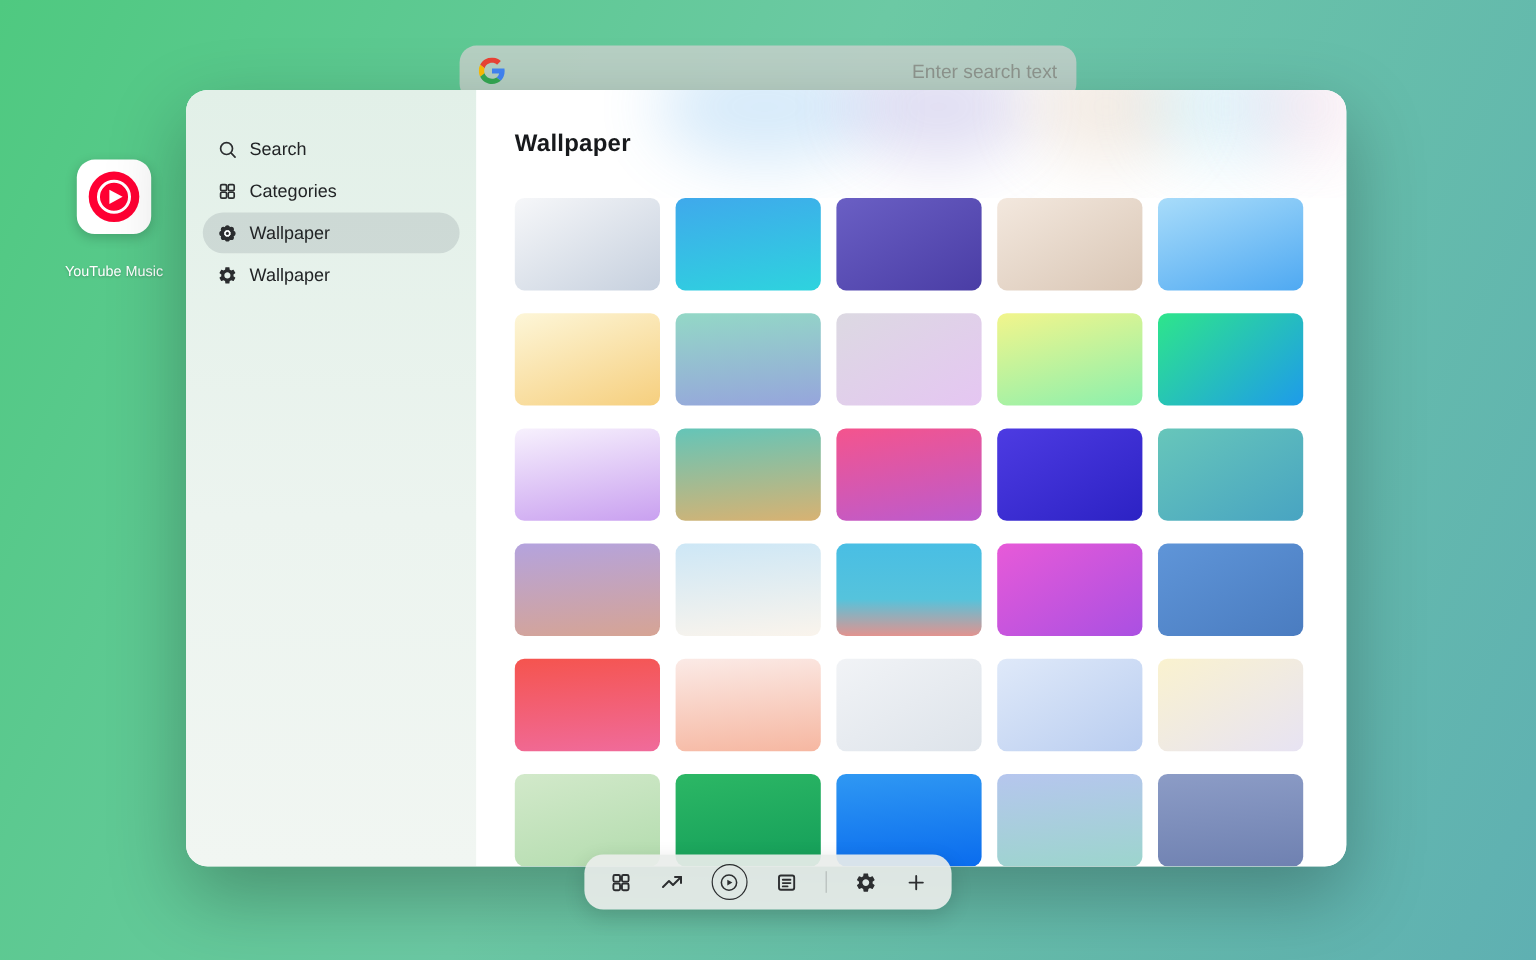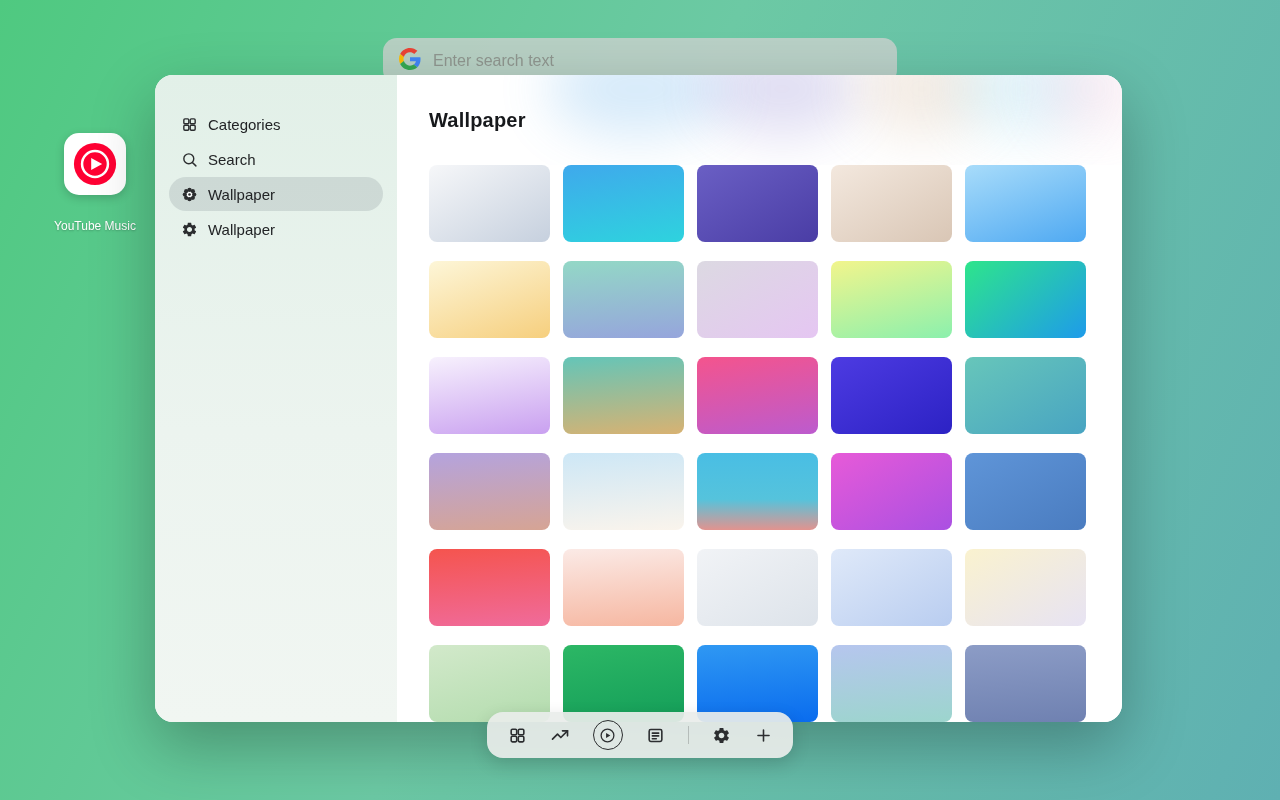--- a/index.html
+++ b/index.html
@@ -21,21 +21,21 @@
     background: rgba(206, 210, 207, 0.78);
     border-radius: 14px;
     display: flex; align-items: center; gap: 12px;
     padding: 0 16px;
     z-index: 1;
   }
   .search-bar svg { flex: 0 0 auto; }
   .search-input {
     flex: 1; border: none; outline: none; background: transparent;
     font-family: "Liberation Sans", sans-serif;
-    font-size: 16px; color: #3a3f3c;
+    font-size: 16px; color: #3a3f3c; text-align: right;
   }
   .search-input::placeholder { color: #8f968f; opacity: 1; }
 
   
   .shortcut {
     position: absolute; left: 50px; top: 133px; width: 90px;
     display: flex; flex-direction: column; align-items: center; gap: 24px;
     z-index: 1; cursor: default;
   }
   .shortcut-icon {
@@ -138,37 +138,37 @@
       </svg>
     </div>
     <div class="shortcut-label">YouTube Music</div>
   </div>
 
   <div class="modal">
 
     <div class="modal-sidebar">
       <div class="side-item">
         <span class="icn">
+          <svg width="17" height="17" viewBox="0 0 24 24" fill="none" stroke="#2b2d2f" stroke-width="2" stroke-linecap="round">
+            <circle cx="11" cy="11" r="7"></circle>
+              <line x1="16.5" y1="16.5" x2="21" y2="21"></line>
+          </svg>
+        </span>
+        <span>Search</span>
+      </div>
+      <div class="side-item">
+        <span class="icn">
           <svg width="17" height="17" viewBox="0 0 24 24" fill="none" stroke="#2b2d2f" stroke-width="2">
             <rect x="4" y="4" width="7" height="7" rx="1.6"></rect>
               <rect x="13" y="4" width="7" height="7" rx="1.6"></rect>
             <rect x="4" y="13" width="7" height="7" rx="1.6"></rect>
               <rect x="13" y="13" width="7" height="7" rx="1.6"></rect>
           </svg>
         </span>
         <span>Categories</span>
-      </div>
-      <div class="side-item">
-        <span class="icn">
-          <svg width="17" height="17" viewBox="0 0 24 24" fill="none" stroke="#2b2d2f" stroke-width="2" stroke-linecap="round">
-            <circle cx="11" cy="11" r="7"></circle>
-              <line x1="16.5" y1="16.5" x2="21" y2="21"></line>
-          </svg>
-        </span>
-        <span>Search</span>
       </div>
       <div class="side-item selected">
         <span class="icn">
           <svg width="17" height="17" viewBox="0 0 24 24" fill="#2b2d2f">
             <circle cx="12" cy="5.4" r="3"></circle>
               <circle cx="12" cy="18.6" r="3"></circle>
             <circle cx="5.4" cy="12" r="3"></circle>
               <circle cx="18.6" cy="12" r="3"></circle>
             <circle cx="7.3" cy="7.3" r="3"></circle>
               <circle cx="16.7" cy="7.3" r="3"></circle>

